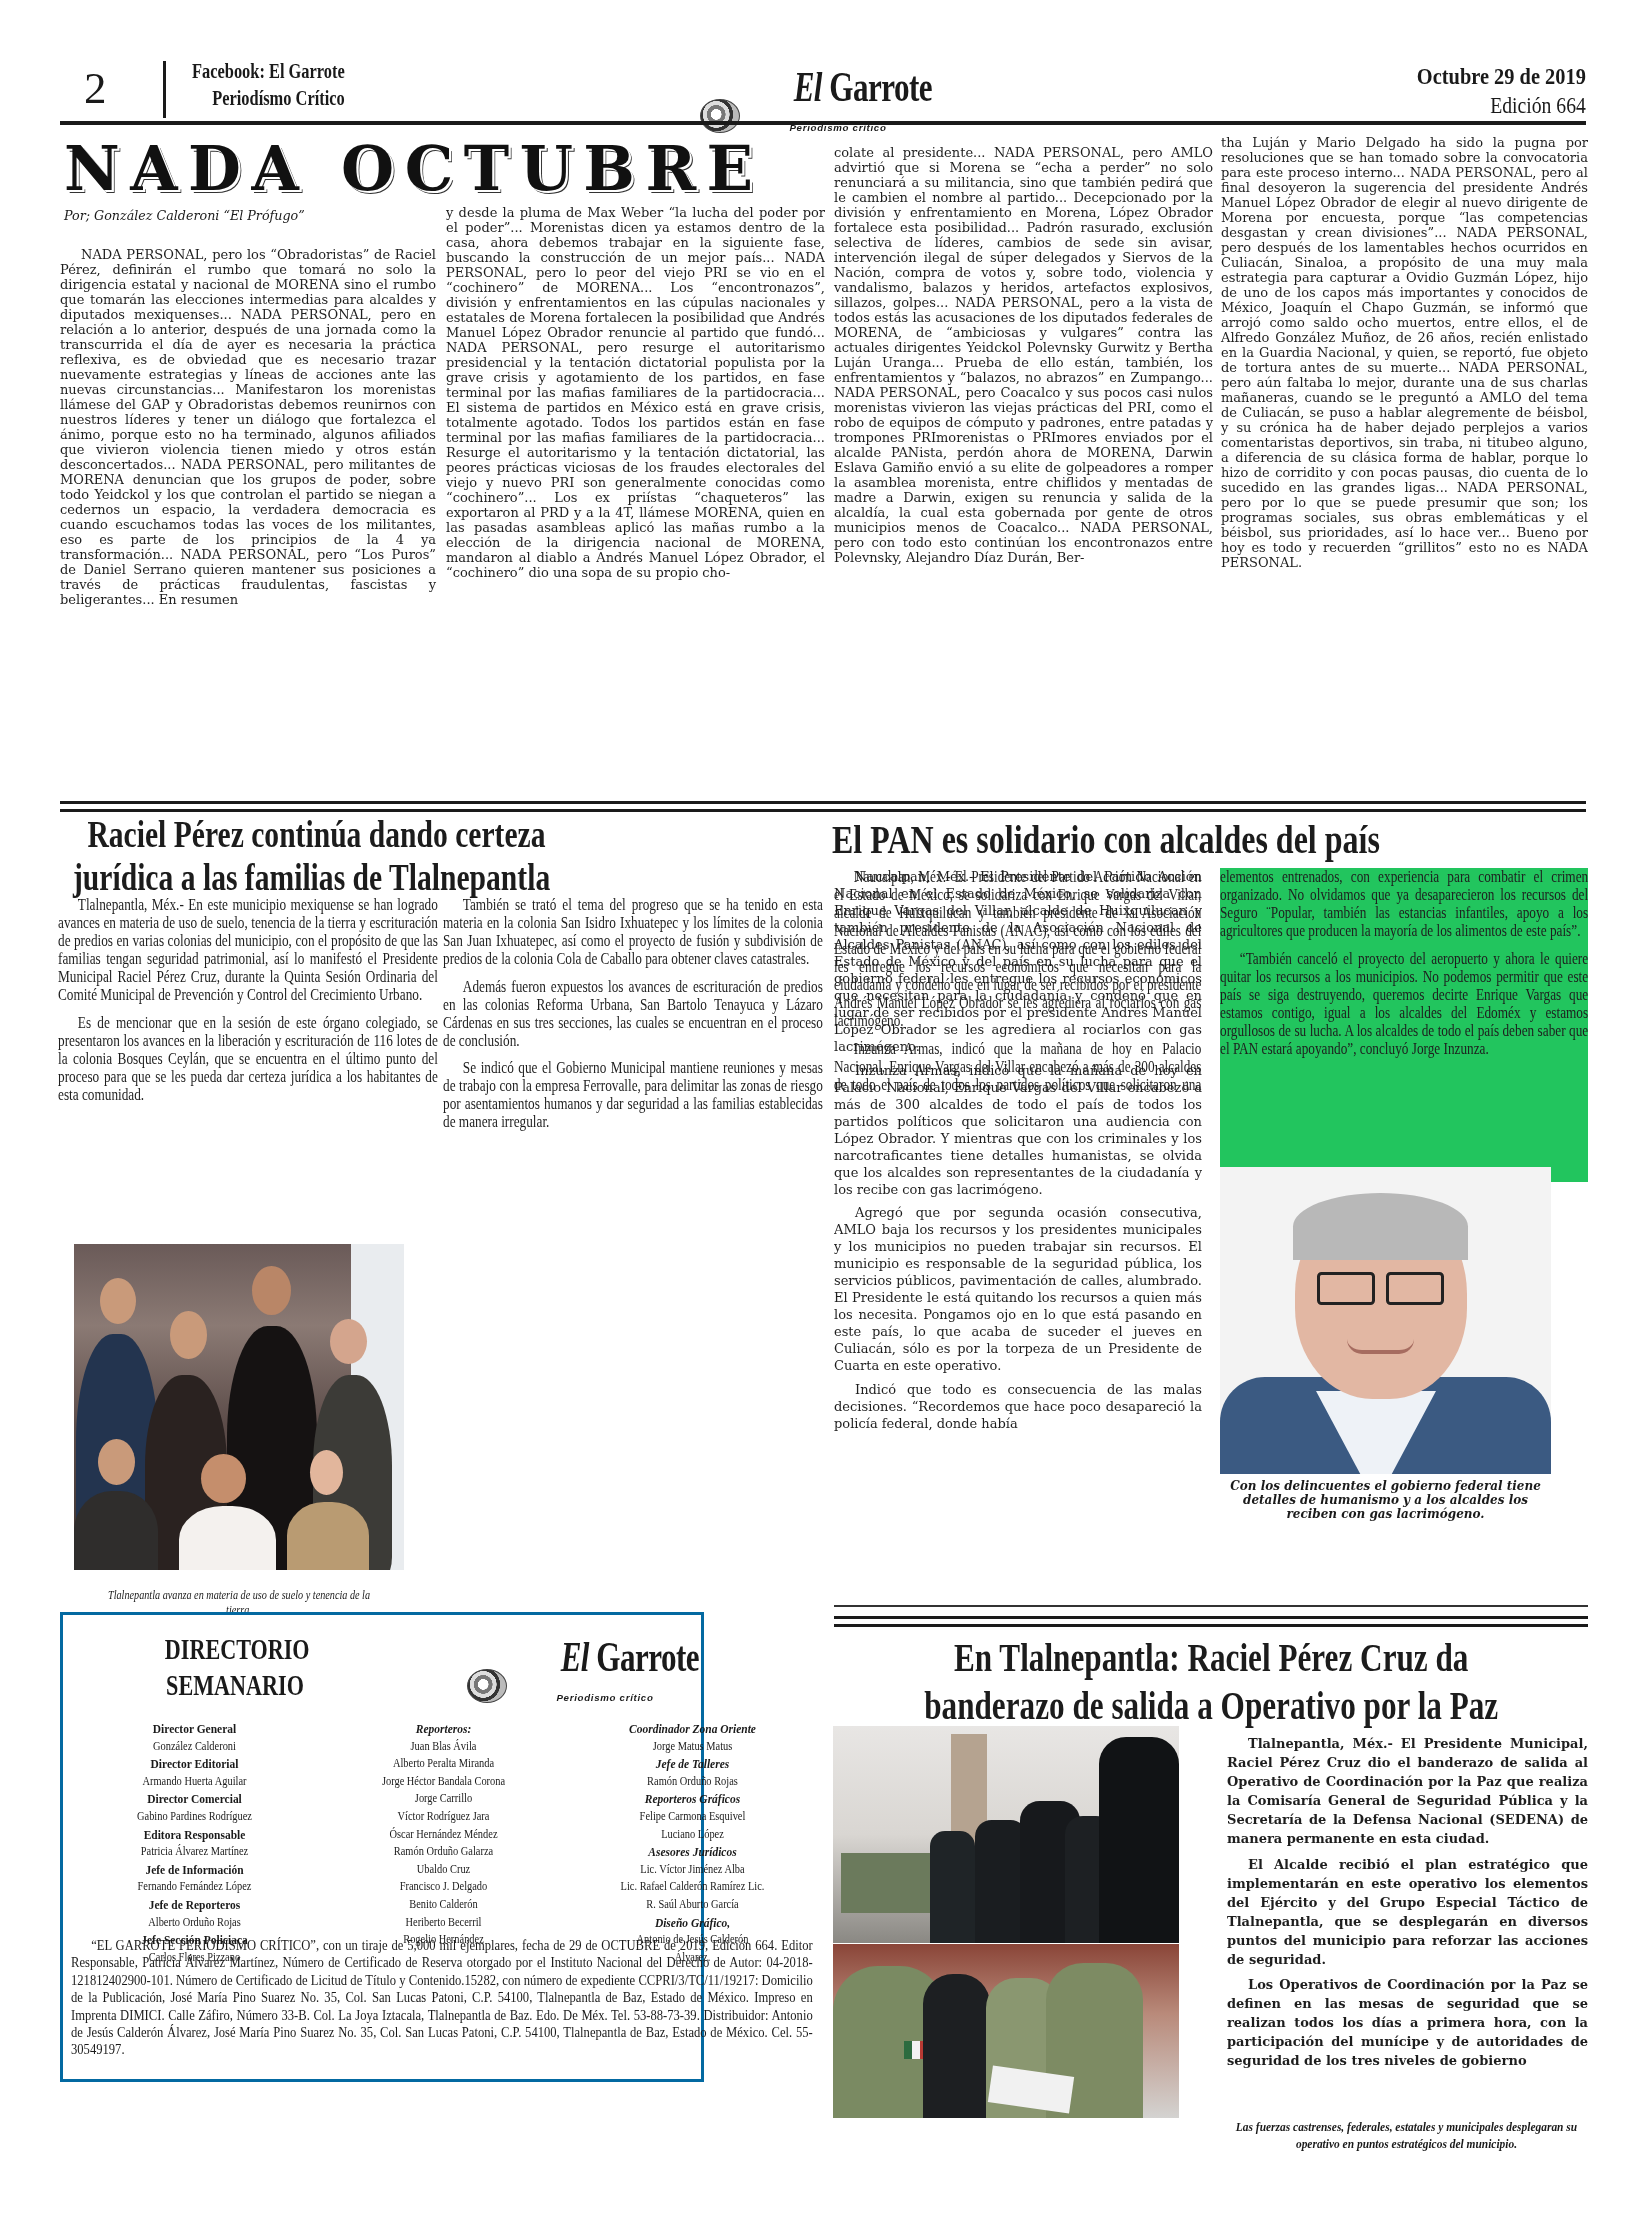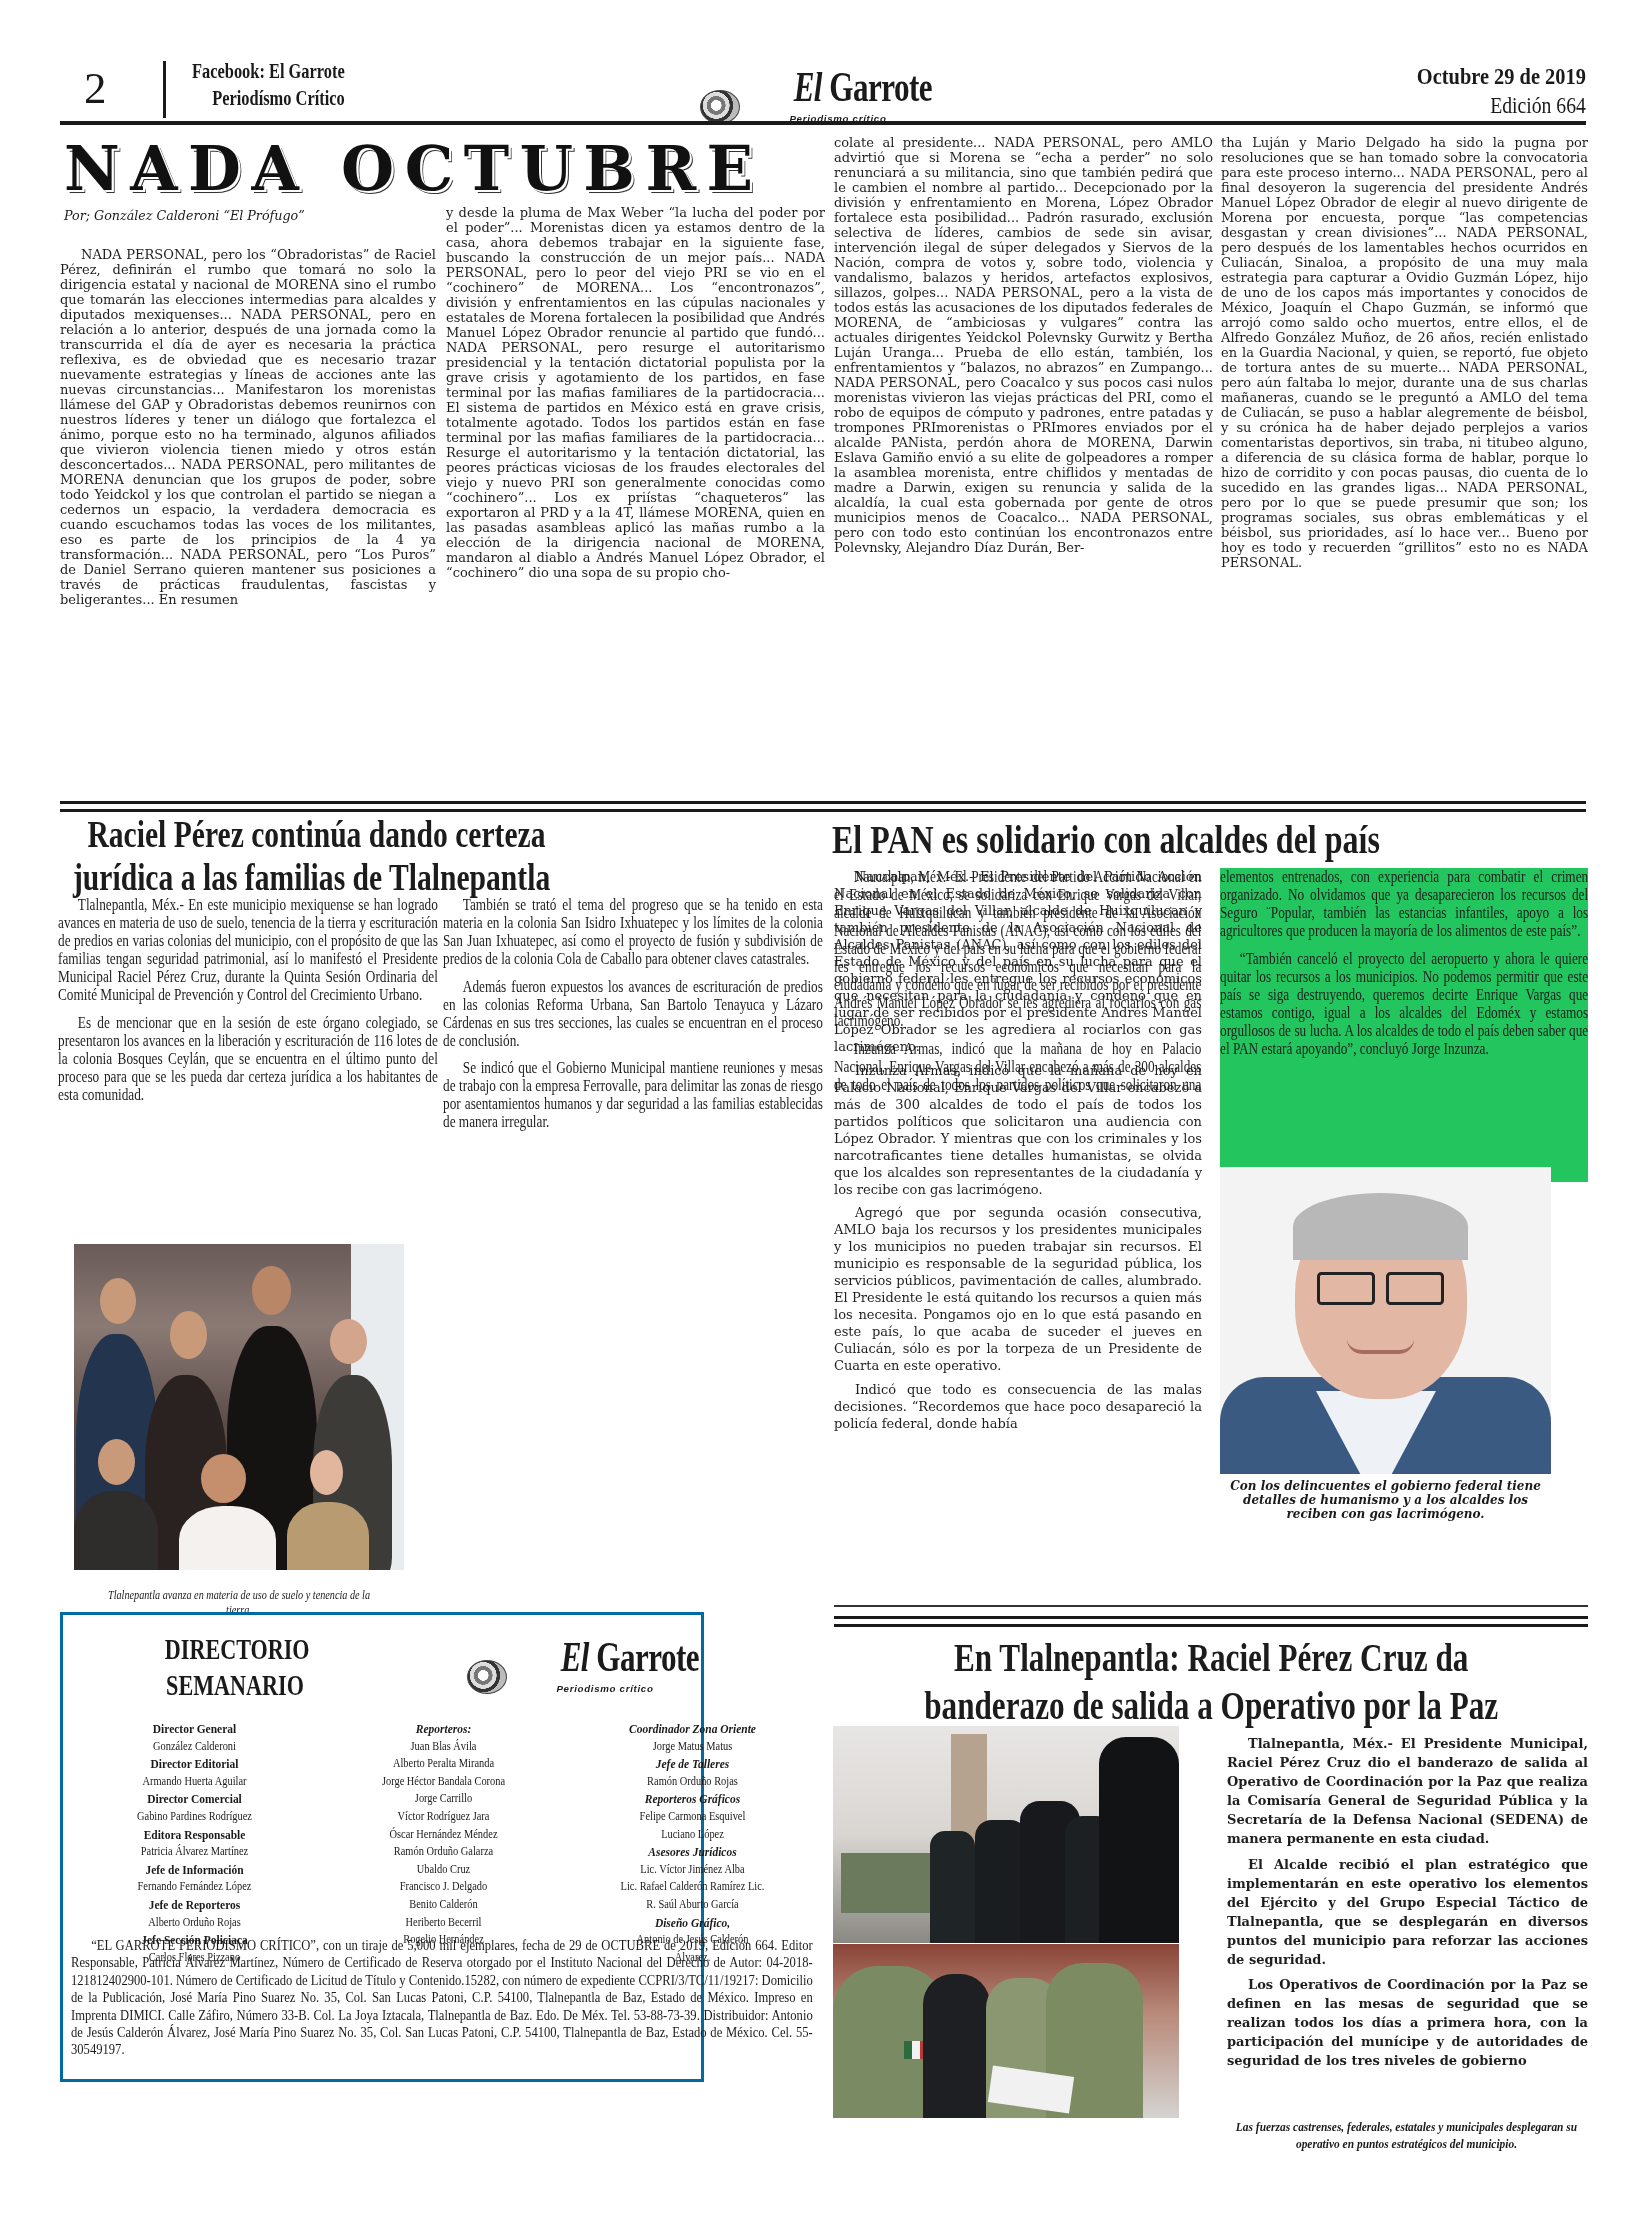--- a/index.html
+++ b/index.html
@@ -10,36 +10,36 @@
 
   
   .page-num { left: 84px; top: 66px; font-family: "Liberation Serif", serif; font-size: 45px; line-height: 45px; font-weight: 400; }
   .mast-vbar { left: 163px; top: 61px; width: 3px; height: 57px; background: #1a1a1a; }
   .mast-social { left: 192px; top: 58px; font-family: "Liberation Serif", serif; font-weight: 700; font-size: 20px; line-height: 27px; text-align: right; transform: scaleX(0.82); transform-origin: left top; }
   .logo { display: flex; align-items: flex-end; gap: 4.5px; }
   .logo-emblem { width: 40px; height: 34px; border-radius: 50%; background: radial-gradient(circle at 40% 45%, #ffffff 0 18%, #777 19% 32%, #ddd 33% 46%, #333 47% 58%, #bbb 59% 100%); border: 1.5px solid #444; }
   .logo-text { display: flex; flex-direction: column; align-items: center; line-height: 1; }
   .logo-name { font-family: "Liberation Serif", serif; font-weight: 700; font-size: 42px; letter-spacing: -0.7px; transform: scaleX(0.74); transform-origin: right bottom; }
   .logo-name .el { font-style: italic; }
-  .logo-sub { font-family: "Liberation Sans", sans-serif; font-weight: 700; font-style: italic; font-size: 9.7px; letter-spacing: 0.7px; margin-top: 6px; }
+  .logo-sub { font-family: "Liberation Sans", sans-serif; font-weight: 700; font-style: italic; font-size: 9.7px; letter-spacing: 0.7px; margin-top: 15px; }
   .mast-logo { left: 700px; top: 66px; }
   .mast-date { right: 64px; top: 61px; text-align: right; font-family: "Liberation Serif", serif; }
   .mast-date .d { font-weight: 700; font-size: 24px; line-height: 30px; transform: scaleX(0.85); transform-origin: right top; display: block; }
   .mast-date .e { font-size: 24px; line-height: 28.4px; transform: scaleX(0.82); transform-origin: right top; display: block; }
   .rule-thick { left: 60px; width: 1526px; height: 3.7px; background: #1a1a1a; }
 
   
   .np-title { left: 64px; top: 135px; font-family: "DejaVu Serif", serif; font-weight: 700; font-size: 61px; letter-spacing: 10.5px; line-height: 67px; color: #111; text-shadow: 2.2px 2.2px 0 #fff, 3px 3px 0 #333; }
   .np-byline { left: 64px; top: 208px; font-family: "DejaVu Serif", serif; font-style: italic; font-weight: 400; font-size: 12.7px; }
   .col { font-family: "DejaVu Serif", serif; font-size: 13px; line-height: 15px; text-align: justify; hyphens: auto; color: #1e1e1e; }
   .col p { text-indent: 21px; }
   .col p + p { margin-top: 6.7px; }
   .np-c1 { left: 60px; top: 247px; width: 376px; }
   .np-c2 { left: 446px; top: 205px; width: 379px; }
-  .np-c3 { left: 834px; top: 135px; width: 379px; }
+  .np-c3 { left: 834px; top: 145px; width: 379px; }
   .np-c4 { left: 1221px; top: 135px; width: 367px; }
 
   
   .headline { font-family: "Liberation Serif", serif; font-weight: 700; color: #1c1c1c; white-space: nowrap; transform-origin: left top; }
   .rule-double { height: 10.5px; border-top: 3px solid #1a1a1a; border-bottom: 3px solid #1a1a1a; }
 
   
   .cond { font-family: "Liberation Serif", serif; font-size: 17px; line-height: 18px; text-align: justify; transform: scaleX(0.78); transform-origin: left top; color: #1e1e1e; }
   .cond p { text-indent: 25.4px; }
   .cond p + p { margin-top: 9.7px; }

